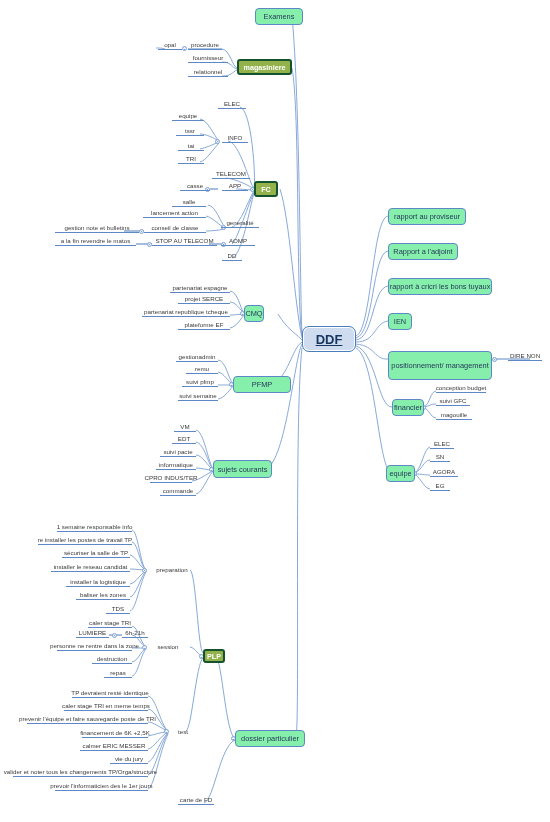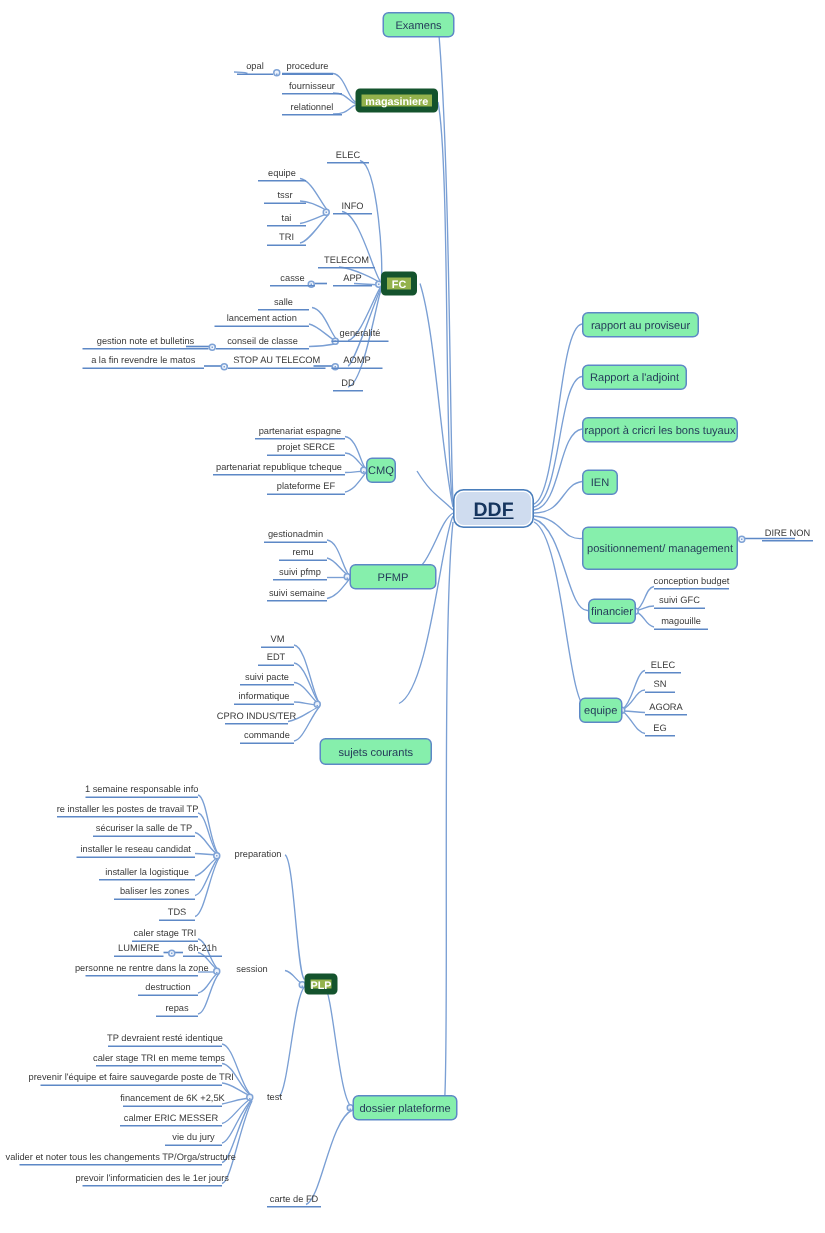--- a/index.html
+++ b/index.html
@@ -20,21 +20,21 @@
     display:flex;align-items:center;justify-content:center;
     box-shadow:0 0 0 1px #ffffff inset;
   }
   .n-box{
     background:#86efac;border:1px solid #5d88c6;border-radius:4px;
     color:#243a59;font-size:7.4px;
     display:flex;align-items:center;justify-content:center;
     padding:0 5px;
   }
   .n-green{
-    background:#93b24c;border:4px solid #14532d;border-radius:3px;
+    background:#93b24c;border:2px solid #14532d;border-radius:3px;
     color:#ffffff;font-size:7.2px;font-weight:bold;
     display:flex;align-items:center;justify-content:center;
     padding:0 5px;
     text-align:center;
   }
   .n-leaf{
     font-size:6.2px;color:#3a3a3a;border-bottom:1.1px solid #5d88c6;
     display:flex;align-items:flex-end;justify-content:center;
     padding:0 2px 0.5px 2px;line-height:1;
   }
@@ -227,21 +227,21 @@
   <div class="node n-leaf" style="left:178px;top:296px;width:52px;height:8px;">projet SERCE</div>
   <div class="node n-leaf" style="left:142px;top:309px;width:88px;height:8px;">partenariat republique tcheque</div>
   <div class="node n-leaf" style="left:178px;top:322px;width:52px;height:8px;">plateforme EF</div>
 
   <div class="node n-box" style="left:233px;top:376px;width:58px;height:17px;">PFMP</div>
   <div class="node n-leaf" style="left:176px;top:354px;width:42px;height:8px;">gestionadmin</div>
   <div class="node n-leaf" style="left:186px;top:366px;width:32px;height:8px;">remu</div>
   <div class="node n-leaf" style="left:182px;top:379px;width:36px;height:8px;">suivi pfmp</div>
   <div class="node n-leaf" style="left:178px;top:393px;width:40px;height:8px;">suivi semaine</div>
 
-  <div class="node n-box" style="left:213px;top:460px;width:75px;height:18px;margin-top:32px;">sujets courants</div>
+  <div class="node n-box" style="left:213px;top:460px;width:59px;height:18px;">sujets courants</div>
   <div class="node n-leaf" style="left:174px;top:424px;width:22px;height:8px;">VM</div>
   <div class="node n-leaf" style="left:172px;top:436px;width:24px;height:8px;">EDT</div>
   <div class="node n-leaf" style="left:160px;top:449px;width:36px;height:8px;">suivi pacte</div>
   <div class="node n-leaf" style="left:156px;top:462px;width:40px;height:8px;">informatique</div>
   <div class="node n-leaf" style="left:150px;top:475px;width:42px;height:8px;">CPRO INDUS/TER</div>
   <div class="node n-leaf" style="left:160px;top:488px;width:36px;height:8px;">commande</div>
 
   <div class="node n-box" style="left:388px;top:208px;width:78px;height:17px;">rapport au proviseur</div>
   <div class="node n-box" style="left:388px;top:243px;width:70px;height:17px;">Rapport a l'adjoint</div>
   <div class="node n-box" style="left:388px;top:278px;width:104px;height:17px;">rapport à cricri les bons tuyaux</div>
@@ -253,21 +253,21 @@
   <div class="node n-leaf" style="left:436px;top:385px;width:50px;height:8px;">conception budget</div>
   <div class="node n-leaf" style="left:436px;top:398px;width:34px;height:8px;">suivi GFC</div>
   <div class="node n-leaf" style="left:436px;top:412px;width:36px;height:8px;">magouille</div>
 
   <div class="node n-box" style="left:386px;top:465px;width:29px;height:17px;">equipe</div>
   <div class="node n-leaf" style="left:430px;top:441px;width:24px;height:8px;">ELEC</div>
   <div class="node n-leaf" style="left:430px;top:454px;width:20px;height:8px;">SN</div>
   <div class="node n-leaf" style="left:430px;top:469px;width:28px;height:8px;">AGORA</div>
   <div class="node n-leaf" style="left:430px;top:483px;width:20px;height:8px;">EG</div>
 
-  <div class="node n-box" style="left:235px;top:730px;width:70px;height:17px;">dossier plateforme</div>
+  <div class="node n-box" style="left:235px;top:730px;width:70px;height:17px;">dossier particulier</div>
   <div class="node n-leaf" style="left:178px;top:797px;width:36px;height:8px;">carte de FD</div>
 
   <div class="node n-green" style="left:203px;top:649px;width:22px;height:14px;">PLP</div>
 
   <div class="node n-plain" style="left:150px;top:566px;width:44px;height:9px;">preparation</div>
   <div class="node n-leaf" style="left:57px;top:524px;width:75px;height:8px;">1 semaine responsable info</div>
   <div class="node n-leaf" style="left:38px;top:537px;width:94px;height:8px;">re installer les postes de travail TP</div>
   <div class="node n-leaf" style="left:62px;top:550px;width:68px;height:8px;">sécuriser la salle de TP</div>
   <div class="node n-leaf" style="left:51px;top:564px;width:79px;height:8px;">installer le reseau candidat</div>
   <div class="node n-leaf" style="left:66px;top:579px;width:64px;height:8px;">installer la logistique</div>

